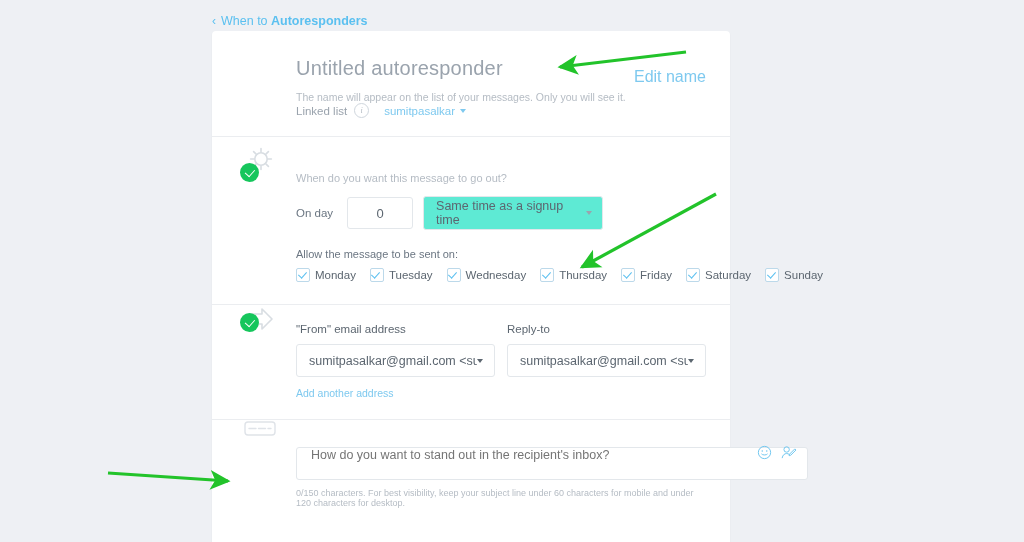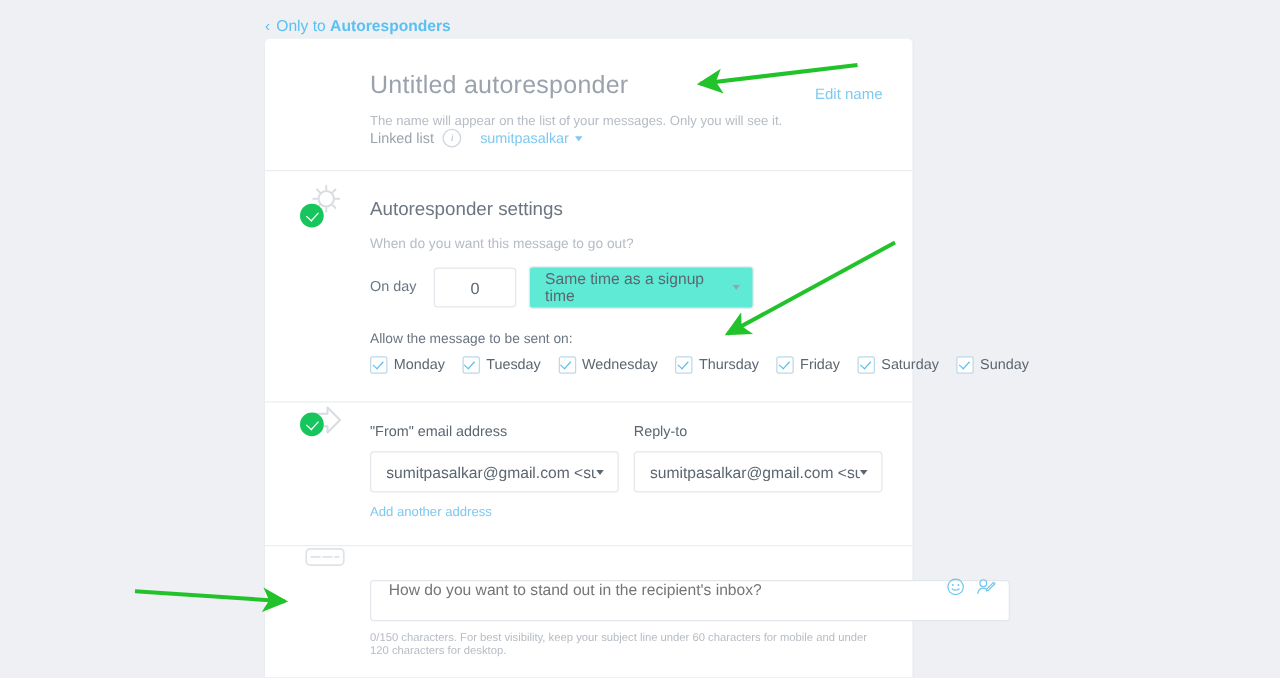--- a/index.html
+++ b/index.html
@@ -122,21 +122,21 @@
     display: inline-block;
     width: 0; height: 0;
     border-left: 3.5px solid transparent;
     border-right: 3.5px solid transparent;
     border-top: 4px solid currentColor;
   }
   .edit-name {
     position: absolute;
     right: 24px;
     top: 37px;
-    font-size: 12px;
+    font-size: 16px;
     color: #7ec9ef;
   }
 
   
   .sec-title {
     font-size: 15px;
     color: #6b7682;
     margin: 0;
     font-weight: normal;
   }
@@ -322,21 +322,21 @@
     pointer-events: none;
   }
 </style>
 </head>
 <body>
 
 <div class="page">
 
   <div class="backbar">
     <span class="back-chevron">‹</span>
-    <span class="back-text"><span>Only to </span><b>Autoresponders</b></span>
+    <span class="back-text"><span>When to </span><b>Autoresponders</b></span>
   </div>
 
   <div class="card">
 
     <div class="section hdr">
       <div class="sec-body">
         <h1 class="title">Untitled autoresponder</h1>
         <div class="subtitle">The name will appear on the list of your messages. Only you will see it.</div>
         <div class="linked-row">
           <span class="linked-label">Linked list</span>
@@ -356,21 +356,20 @@
       <div class="sec-icon" style="top:8px;">
         <svg width="44" height="40" viewBox="0 0 44 40">
           <g fill="none" stroke="#d8dde2" stroke-width="1.6">
             <circle cx="25" cy="14" r="6.2"></circle>
             <path d="M25 3.6v3.2M25 21.2v3.2M14.6 14h3.2M32.2 14h3.2M17.6 6.6l2.3 2.3M30.1 19.1l2.3 2.3M32.4 6.6l-2.3 2.3M19.9 19.1l-2.3 2.3" stroke-linecap="round"></path>
           </g>
         </svg>
         <div class="badge-check" style="left:4px; top:18px;"></div>
       </div>
       <div class="sec-body">
-        <h2 class="sec-title">Autoresponder settings</h2>
         <div class="sec-question">When do you want this message to go out?</div>
         <div class="row-inline">
           <span class="onday-label">On day</span>
           <input class="num-input" type="text" value="0" style="">
           <div class="select-box">
             <span>Same time as a signup time</span>
             <i class="caret"></i>
           </div>
         </div>
         <div class="allow-label">Allow the message to be sent on:</div>

